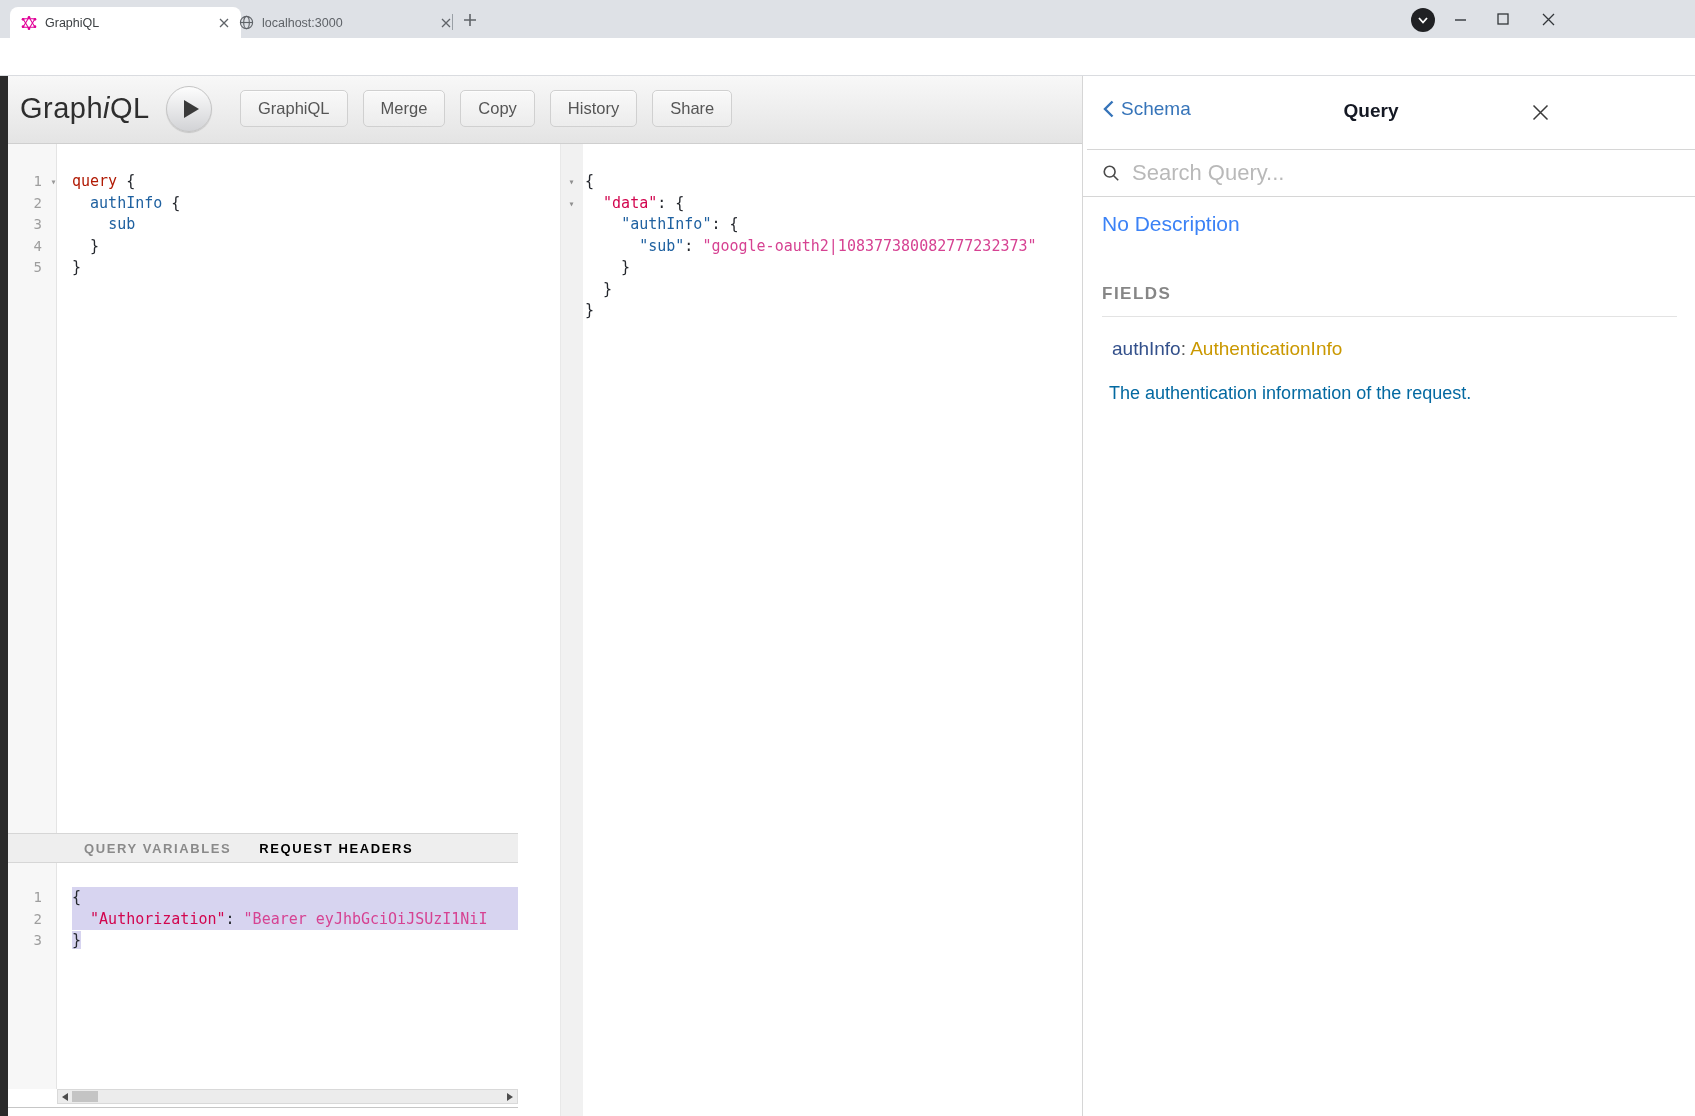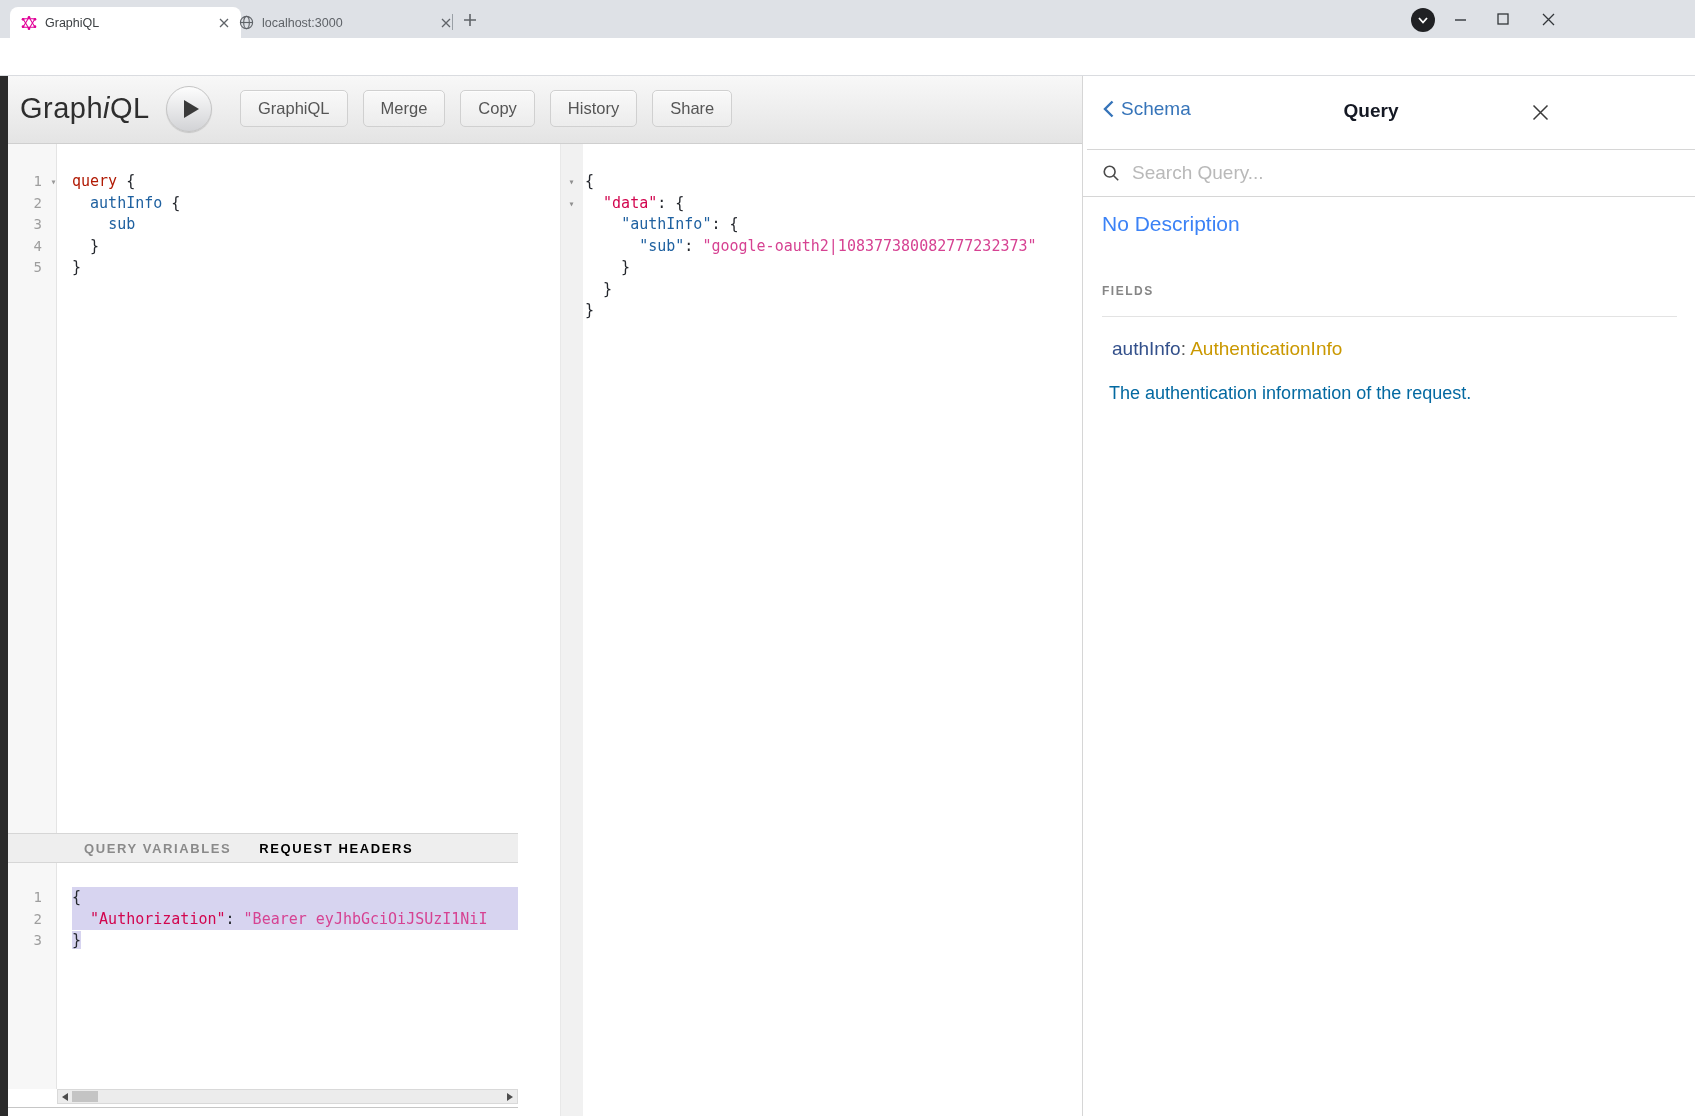--- a/index.html
+++ b/index.html
@@ -91,25 +91,25 @@
   .bottom-edge{left:8px;top:1107px;width:510px;height:1px;background:#c6c6c6;}
 
   
   .doc-panel{left:1082px;top:76px;width:613px;height:1040px;background:#fff;border-left:1px solid #d6d6d6;box-sizing:border-box;}
   .doc-header{position:absolute;left:4px;top:0;width:100%;height:74px;border-bottom:1px solid #d6d6d6;box-sizing:border-box;}
   .doc-back{position:absolute;left:16px;top:22px;display:flex;align-items:center;gap:7px;color:#3674b9;font-size:19px;}
   .doc-title{position:absolute;left:0;right:44px;top:24px;text-align:center;font-size:19px;font-weight:bold;color:#141823;}
   .doc-close{position:absolute;left:437px;top:20px;width:32px;height:32px;display:flex;align-items:center;justify-content:center;}
   .doc-search{position:absolute;left:0;top:74px;width:100%;height:47px;border-bottom:1px solid #d6d6d6;box-sizing:border-box;
               display:flex;align-items:center;padding-left:19px;}
-  .doc-search input{border:none;outline:none;background:transparent;font-size:19px;color:#c2410c;margin-left:10px;width:420px;
+  .doc-search input{border:none;outline:none;background:transparent;font-size:22px;color:#c2410c;margin-left:10px;width:420px;
                     font-family:"Liberation Sans",sans-serif;}
   .doc-search input::placeholder{color:#b9b9b9;}
   .doc-nodesc{position:absolute;left:19px;top:136px;font-size:21px;color:#3b82f6;}
-  .doc-fields{position:absolute;left:19px;top:208px;font-size:12px;font-weight:bold;color:#868686;letter-spacing:1.5px;}
+  .doc-fields{position:absolute;left:19px;top:208px;font-size:17px;font-weight:bold;color:#868686;letter-spacing:1.5px;}
   .doc-hr{position:absolute;left:19px;top:240px;width:575px;height:1px;background:#e3e3e3;}
   .doc-fieldrow{position:absolute;left:29px;top:262px;font-size:19px;}
   .fname{color:#33508B;} .fsep{color:#555;} .ftype{color:#CA9800;}
   .doc-fdesc{position:absolute;left:26px;top:307px;font-size:18px;color:#0369a1;}
 </style>
 </head>
 <body>
 
 <div class="screen">
 

